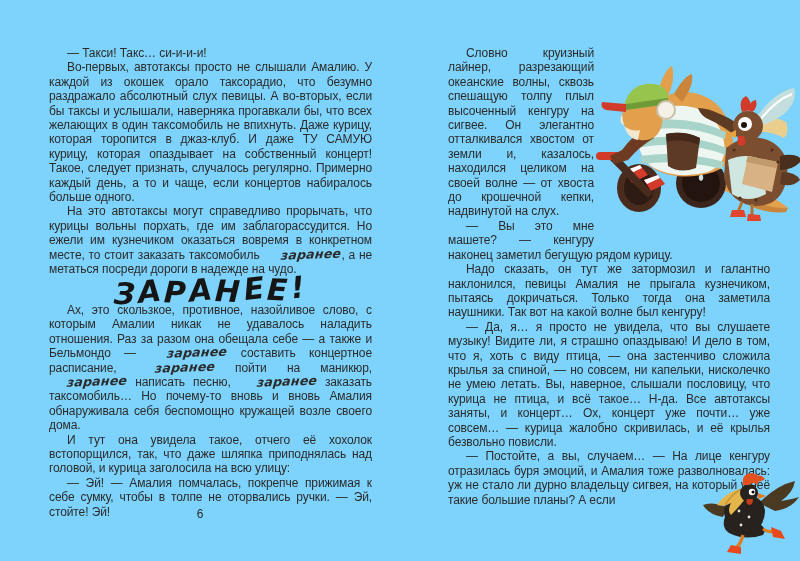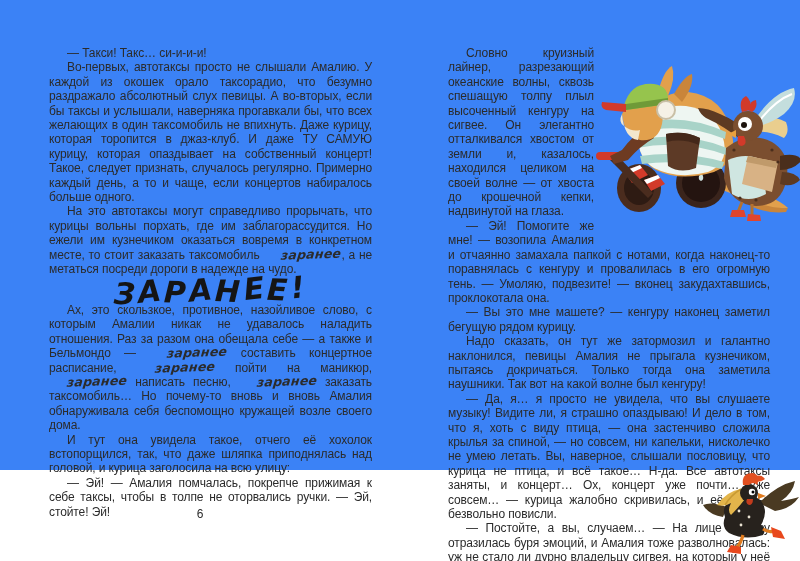--- a/index.html
+++ b/index.html
@@ -1,20 +1,20 @@
 <!DOCTYPE html>
 <html><head>
 <meta charset="utf-8">
 <style>
   html,body{margin:0;padding:0;}
   body{
     width:800px;height:561px;background:#ffffff;position:relative;overflow:hidden;
     font-family:"Liberation Sans","DejaVu Sans",sans-serif;color:#2b2b2b;
   }
-  .page{position:absolute;top:0;width:400px;height:470px;background:#3b82f6;}
+  .page{position:absolute;top:0;width:400px;height:561px;background:#7dd3fc;}
   .page-left{left:0;}
   .page-right{left:400px;}
   .text-col{position:absolute;font-size:12px;line-height:14.4px;text-align:justify;letter-spacing:-0.1px;}
   #left-col{left:49px;top:46px;width:323px;}
   #right-col{left:48px;top:46px;width:322px;}
   .para{margin:0;text-indent:18px;}
   .hand{
     font-family:"DejaVu Sans",sans-serif;font-style:italic;font-weight:700;
     display:inline-block;transform:skewX(-8deg) rotate(-2deg);font-size:12.5px;letter-spacing:0.2px;
   }
@@ -35,30 +35,29 @@
 <body>
 
 <div class="page page-left">
   <div class="text-col" id="left-col">
       <p class="para"><span>— Такси! Такс… си-и-и-и!</span></p>
       <p class="para"><span>Во-первых, автотаксы просто не слышали Амалию. У каждой из окошек орало таксорадио, что безумно раздражало абсолютный слух певицы. А во-вторых, если бы таксы и услышали, наверняка прогавкали бы, что всех желающих в один таксомобиль не впихнуть. Даже курицу, которая торопится в джаз-клуб. И даже ТУ САМУЮ курицу, которая опаздывает на собственный концерт! Такое, следует признать, случалось регулярно. Примерно каждый день, а то и чаще, если концертов набиралось больше одного.</span></p>
       <p class="para"><span>На это автотаксы могут справедливо прорычать, что курицы вольны порхать, где им заблагорассудится. Но ежели им кузнечиком оказаться вовремя в конкретном месте, то стоит заказать таксомобиль </span><span class="hand">заранее</span><span>, а не метаться посреди дороги в надежде на чудо.</span></p>
       <div class="display-word"><span>З</span><span>А</span><span>Р</span><span>А</span><span>Н</span><span>Е</span><span>Е</span><span>!</span></div>
       <p class="para"><span>Ах, это скользкое, противное, назойливое слово, с которым Амалии никак не удавалось наладить отношения. Раз за разом она обещала себе — а также и Бельмондо — </span><span class="hand">заранее</span><span> составить концертное расписание, </span><span class="hand">заранее</span><span> пойти на маникюр, </span><span class="hand">заранее</span><span> написать песню, </span><span class="hand">заранее</span><span> заказать таксомобиль… Но почему-то вновь и вновь Амалия обнаруживала себя беспомощно кружащей возле своего дома.</span></p>
       <p class="para"><span>И тут она увидела такое, отчего её хохолок встопорщился, так, что даже шляпка приподнялась над головой, и курица заголосила на всю улицу:</span></p>
-      <p class="para"><span>— Эй! — Амалия помчалась, покрепче прижимая к себе таксы, чтобы в толпе не оторвались ручки. — Эй, стойте! Эй!</span></p>
+      <p class="para"><span>— Эй! — Амалия помчалась, покрепче прижимая к себе сумку, чтобы в толпе не оторвались ручки. — Эй, стойте! Эй!</span></p>
     </div>
   <div class="page-num">6</div>
 </div>
 
 <div class="page page-right">
   <div class="text-col" id="right-col">
     <div class="illu-spacer"></div>
-  <p class="para"><span>Словно круизный лайнер, разрезающий океанские волны, сквозь спешащую толпу плыл высоченный кенгуру на сигвее. Он элегантно отталкивался хвостом от земли и, казалось, находился целиком на своей волне — от хвоста до крошечной кепки, надвинутой на глаза.</span></p>
-      <p class="para"><span>— Эй! Помогите же мне! — возопила Амалия и отчаянно замахала папкой с нотами, когда наконец-то поравнялась с кенгуру и провалилась в его огромную тень. — Умоляю, подвезите! — вконец закудахтавшись, проклокотала она.</span></p>
+  <p class="para"><span>Словно круизный лайнер, разрезающий океанские волны, сквозь спешащую толпу плыл высоченный кенгуру на сигвее. Он элегантно отталкивался хвостом от земли и, казалось, находился целиком на своей волне — от хвоста до крошечной кепки, надвинутой на слух.</span></p>
       <p class="para"><span>— Вы это мне машете? — кенгуру наконец заметил бегущую рядом курицу.</span></p>
       <p class="para"><span>Надо сказать, он тут же затормозил и галантно наклонился, певицы Амалия не прыгала кузнечиком, пытаясь докричаться. Только тогда она заметила наушники. Так вот на какой волне был кенгуру!</span></p>
       <p class="para"><span>— Да, я… я просто не увидела, что вы слушаете музыку! Видите ли, я страшно опаздываю! И дело в том, что я, хоть с виду птица, — она застенчиво сложила крылья за спиной, — но совсем, ни капельки, нисколечко не умею летать. Вы, наверное, слышали пословицу, что курица не птица, и всё такое… Н-да. Все автотаксы заняты, и концерт… Ох, концерт уже почти… уже совсем… — курица жалобно скривилась, и её крылья безвольно повисли.</span></p>
       <p class="para"><span>— Постойте, а вы, случаем… — На лице кенгуру отразилась буря эмоций, и Амалия тоже разволновалась: уж не стало ли дурно владельцу сигвея, на который у неё такие большие планы? А если</span></p>
     </div>
 
   <svg class="kangaroo-svg" width="206" height="192" viewBox="0 0 206 192">
 
     <path d="M96,138 Q140,150 168,164 Q186,172 192,178 Q178,180 158,172 Q122,158 92,148 Z" fill="#e2a04c"></path>
     <path d="M158,172 Q178,179 192,178 L190,182 Q172,184 154,176 Z" fill="#c9853a"></path>

